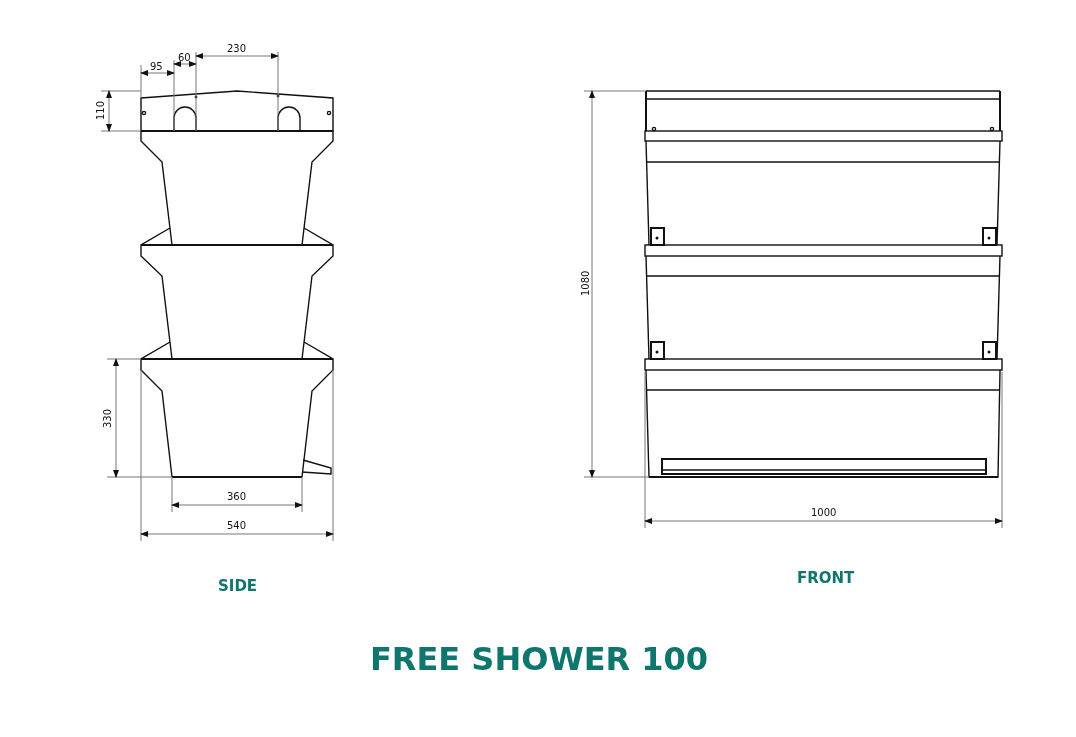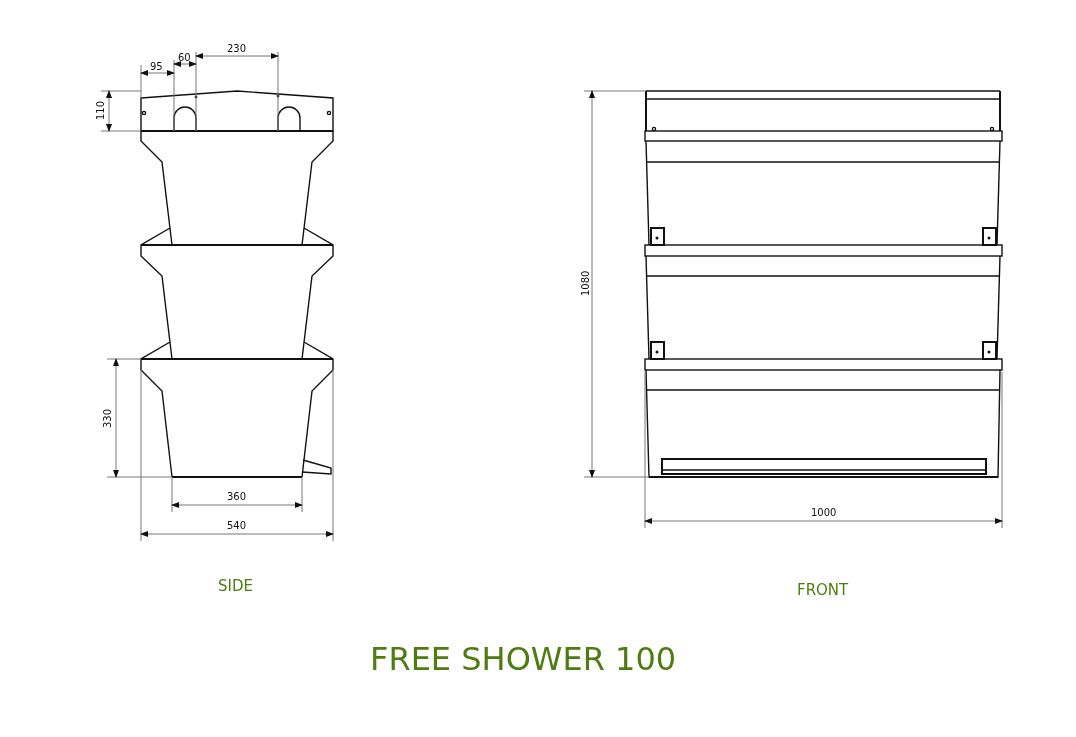--- a/index.html
+++ b/index.html
@@ -2,23 +2,23 @@
 <html><head>
   <meta charset="utf-8">
   <style>
     html, body { margin: 0; padding: 0; background: #ffffff; }
     body { width: 1076px; height: 737px; position: relative; overflow: hidden; font-family: "DejaVu Sans", sans-serif; }
     svg { position: absolute; left: 0; top: 0; }
     .ln { stroke: #111111; stroke-width: 1.4; fill: none; }
     .thk { stroke: #111111; stroke-width: 2; fill: none; }
     .dim { stroke: #777777; stroke-width: 1; fill: none; }
     .dimtxt { font-family: "DejaVu Sans", sans-serif; font-size: 10px; fill: #111111; }
-    .lbl { position: absolute; font-family: "DejaVu Sans", sans-serif; color: #4d7c0f; white-space: nowrap; }
+    .lbl { position: absolute; font-family: "DejaVu Sans", sans-serif; color: #0f766e; white-space: nowrap; font-weight: bold; }
     #side-label { left: 218px; top: 577px; font-size: 15px; }
-    #front-label { left: 797px; top: 569px; font-size: 15px; margin-top: 12px; }
+    #front-label { left: 797px; top: 569px; font-size: 15px; }
     #title { left: 370px; top: 640px; font-size: 32px; letter-spacing: 0px; text-align: right; }
   </style>
 </head>
 <body>
 
 <svg width="1076" height="737" viewBox="0 0 1076 737">
   <defs>
     <marker id="arr" markerWidth="8" markerHeight="6" refX="7" refY="3" orient="auto-start-reverse">
       <path d="M0,0 L8,3 L0,6 z" fill="#111"></path>
     </marker>

